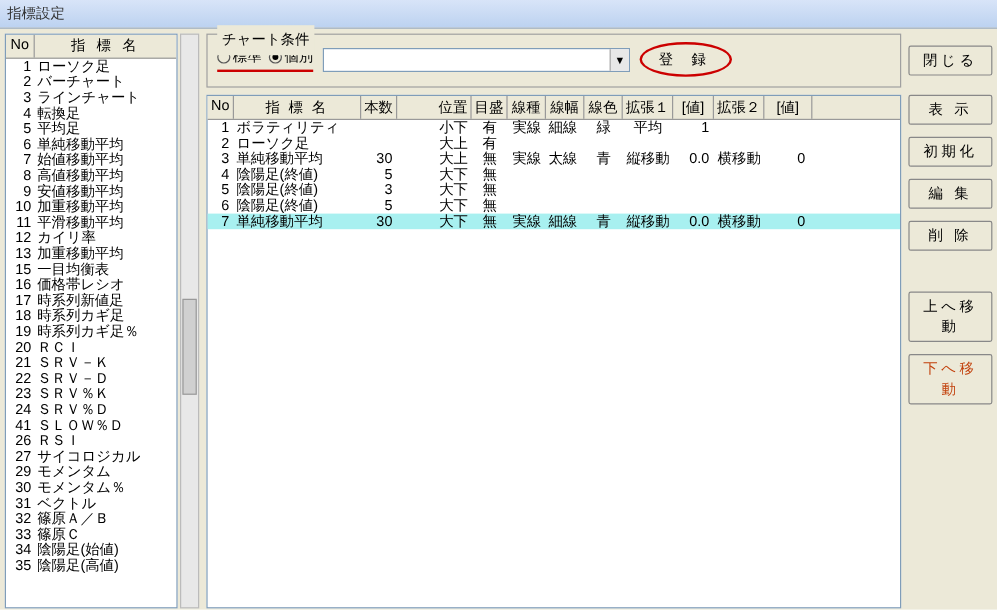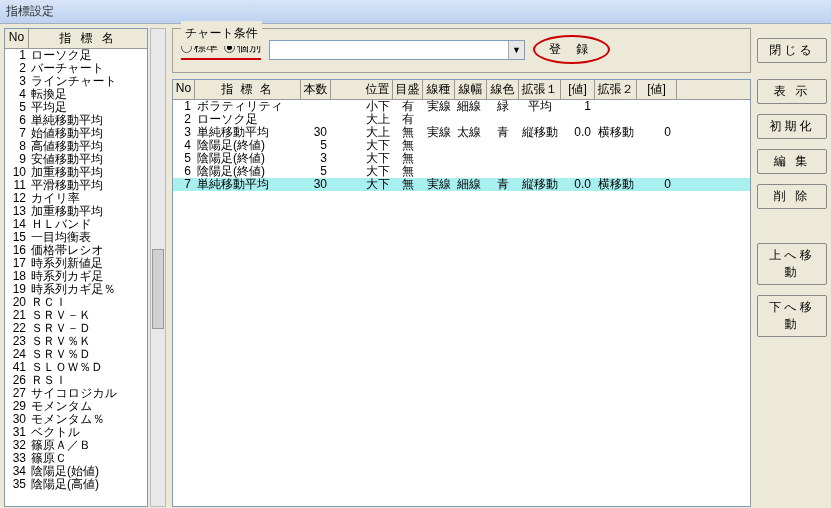--- a/index.html
+++ b/index.html
@@ -227,21 +227,21 @@
 }
 .btn {
   background: #ece9d8;
   border: 1px solid #888;
   border-radius: 2px;
   padding: 3px 4px;
   font-size: 12px;
   text-align: center;
   letter-spacing: 3px;
 }
-.btn.disabled { color: #000000; }
+.btn.disabled { color: #c2410c; }
 </style>
 </head>
 <body>
 
 <div class="titlebar">指標設定</div>
 
 <div class="content">
   <div class="left-panel">
     <div class="left-list">
       <div class="left-header">
@@ -293,24 +293,20 @@
             <div class="r-no">11</div>
             <div class="r-name">平滑移動平均</div>
           </div>
           <div class="left-row">
             <div class="r-no">12</div>
             <div class="r-name">カイリ率</div>
           </div>
           <div class="left-row">
             <div class="r-no">13</div>
             <div class="r-name">加重移動平均</div>
-          </div>
-          <div class="left-row">
-            <div class="r-no">14</div>
-            <div class="r-name">ＨＬバンド</div>
           </div>
           <div class="left-row">
             <div class="r-no">15</div>
             <div class="r-name">一目均衡表</div>
           </div>
           <div class="left-row">
             <div class="r-no">16</div>
             <div class="r-name">価格帯レシオ</div>
           </div>
           <div class="left-row">

